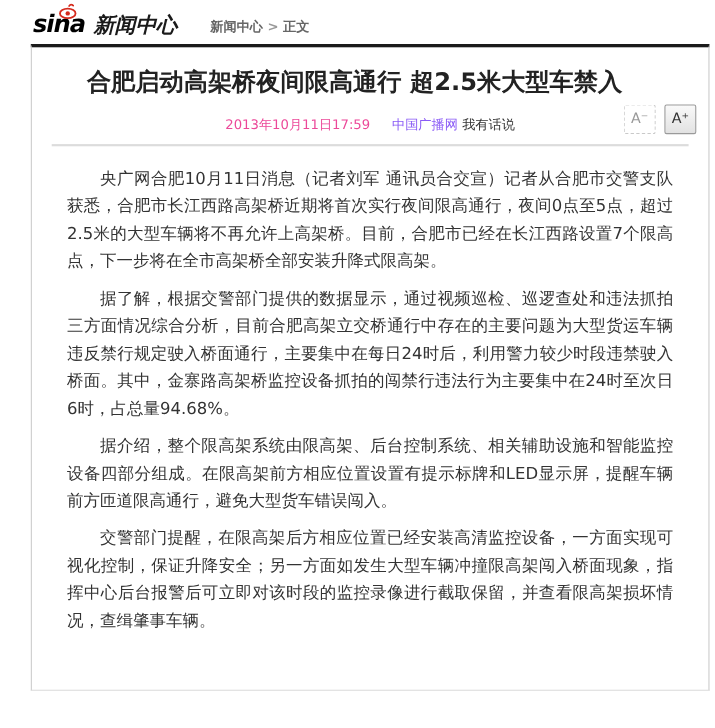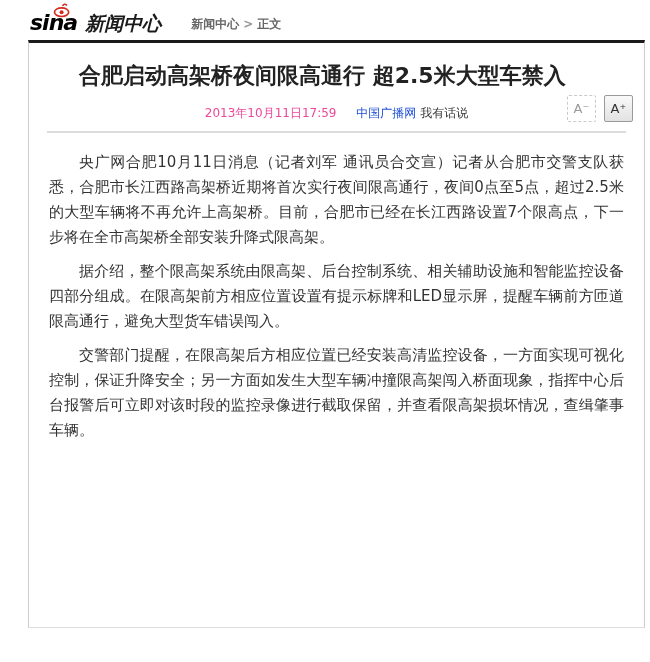--- a/index.html
+++ b/index.html
@@ -83,21 +83,21 @@
   }
   .meta-row {
     text-align: center;
     font-size: 12px;
     line-height: 18px;
     color: #333333;
     height: 18px;
   }
   .meta-date { color: #ec4899; margin-right: 16px; }
   .meta-source {
-    color: #1d4ed8;
+    color: #8b5cf6;
     text-decoration: none;
     margin-right: 0;
     cursor: pointer;
   }
   .meta-comment {
     color: #333333;
     text-decoration: none;
     cursor: pointer;
   }
   .font-controls {
@@ -135,21 +135,21 @@
   }
 
   .article-body {
     padding: 8px 20px 0 20px;
     font-size: 15px;
     color: #333333;
   }
   .article-body p {
     text-indent: 2em;
     line-height: 25px;
-    margin: 9px 0;
+    margin: 9px 12px;
     text-align: justify;
   }
 </style>
 </head>
 <body>
 
 <div class="site-header">
   <a class="sina-logo">
     <span class="logo-eye">
       <svg width="20" height="15" viewBox="0 0 24 18">
@@ -178,17 +178,18 @@
 
   <div class="font-controls">
     <div class="font-btn dec">A⁻</div>
     <div class="font-btn inc">A⁺</div>
   </div>
 
   <div class="divider"></div>
 
   <div class="article-body">
       <p>央广网合肥10月11日消息（记者刘军 通讯员合交宣）记者从合肥市交警支队获悉，合肥市长江西路高架桥近期将首次实行夜间限高通行，夜间0点至5点，超过2.5米的大型车辆将不再允许上高架桥。目前，合肥市已经在长江西路设置7个限高点，下一步将在全市高架桥全部安装升降式限高架。</p>
+      <p>据了解，根据交警部门提供的数据显示，通过视频巡检、巡逻查处和违法抓拍三方面情况综合分析，目前合肥高架立交桥通行中存在的主要问题为大型货运车辆违反禁行规定驶入桥面通行，主要集中在每日24时后，利用警力较少时段违禁驶入桥面。其中，金寨路高架桥监控设备抓拍的闯禁行违法行为主要集中在24时至次日6时，占总量94.68%。</p>
       <p>据介绍，整个限高架系统由限高架、后台控制系统、相关辅助设施和智能监控设备四部分组成。在限高架前方相应位置设置有提示标牌和LED显示屏，提醒车辆前方匝道限高通行，避免大型货车错误闯入。</p>
       <p>交警部门提醒，在限高架后方相应位置已经安装高清监控设备，一方面实现可视化控制，保证升降安全；另一方面如发生大型车辆冲撞限高架闯入桥面现象，指挥中心后台报警后可立即对该时段的监控录像进行截取保留，并查看限高架损坏情况，查缉肇事车辆。</p>
     </div>
 
 </div>
 
 </body></html>

